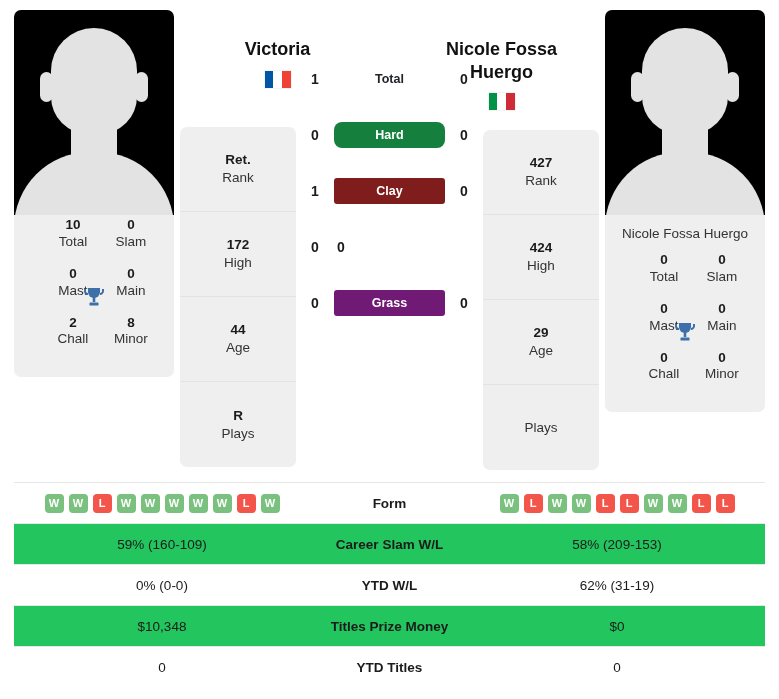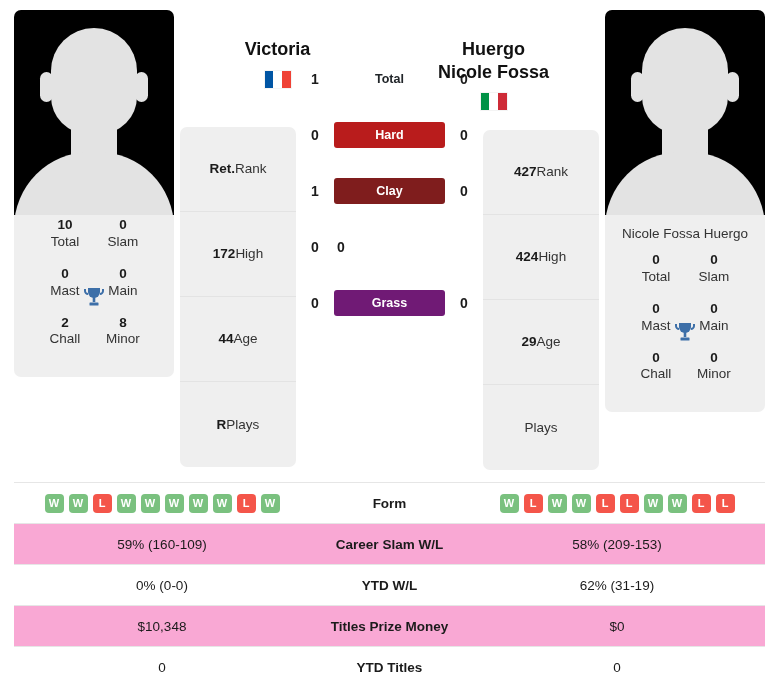--- a/index.html
+++ b/index.html
@@ -70,21 +70,21 @@
     font-size: 13.5px;
     color: #333;
     padding: 11px 2px 9px 2px;
   }
   .titles-grid {
     padding: 2px 6px 14px 6px;
     position: relative;
   }
   .titles-row {
     display: flex;
-    justify-content: center;
+    justify-content: flex-end;
     padding: 0 8px;
     margin-bottom: 15px;
   }
   .titles-row:last-child { margin-bottom: 0; }
   .tcell { width: 58px; text-align: center; }
   .tcell .tval { font-size: 13.5px; font-weight: bold; color: #1b1b1b; line-height: 1.25; }
   .tcell .tlab { font-size: 13.5px; color: #333; line-height: 1.25; }
   .trophy-holder {
     position: absolute;
     left: 50%; top: 70px;
@@ -96,21 +96,21 @@
     width: 116px; flex: 0 0 116px;
     background: #efefef;
     border-radius: 7px;
     margin-top: 117px;
     overflow: hidden;
   }
   .rank-card.right { margin-top: 120px; }
   .rank-cell {
     height: 85px;
     display: flex;
-    flex-direction: row;
+    flex-direction: column;
     align-items: center;
     justify-content: center;
     border-bottom: 1px solid #e3e3e3;
   }
   .rank-cell:last-child { border-bottom: none; }
   .rank-val { font-size: 13.5px; font-weight: bold; color: #1b1b1b; line-height: 1.3; }
   .rank-lab { font-size: 13.5px; color: #333; line-height: 1.3; }
 
   
   .h2h { width: 175px; flex: 0 0 175px; padding-top: 55px; }
@@ -163,36 +163,36 @@
   
   .center-col {
     flex: 0 0 175px;
     display: flex;
     flex-direction: column;
     align-items: center;
   }
   .names-row {
     position: absolute;
     top: 28px;
-    left: 0; right: 8px;
+    left: 0; right: 0;
     display: flex;
     justify-content: space-between;
     pointer-events: none;
   }
   .top-outer { position: relative; }
 
   
   .stats-table {
     width: 751px;
     margin-top: 12px;
     border-collapse: collapse;
     table-layout: fixed;
   }
   .stats-table tr { border-top: 1px solid #e6e6e6; }
-  .stats-table tr.alt { background: #f9a8d4; }
+  .stats-table tr.alt { background: #22c55e; }
   .stats-table td {
     height: 41px;
     vertical-align: middle;
     font-size: 13.5px;
     color: #1b1b1b;
     text-align: center;
   }
   .col-side { width: 296px; }
   .col-mid  { width: 159px; font-weight: bold; }
   .form-cell { padding: 0 6px; }
@@ -297,21 +297,21 @@
       <div class="center-col">
         <div class="h2h">
           <div class="h2h-row">
             <div class="h2h-num">1</div>
             <div class="h2h-mid">Total</div>
             <div class="h2h-num">0</div>
           </div>
           <div class="h2h-row">
             <div class="h2h-num">0</div>
             <div class="h2h-mid">
-                <span class="h2h-badge" id="badge-hard" style="background: #b91c1c;">Hard</span>
+                <span class="h2h-badge" id="badge-hard" style="background: #15803d; border-radius: 8px;">Hard</span>
               </div>
             <div class="h2h-num">0</div>
           </div>
           <div class="h2h-row">
             <div class="h2h-num">1</div>
             <div class="h2h-mid">
                 <span class="h2h-badge" id="badge-clay" style="background: #7f1d1d;">Clay</span>
               </div>
             <div class="h2h-num">0</div>
           </div>
@@ -407,22 +407,22 @@
     <div class="names-row">
       <div class="name-block" style="margin-left:176px;">
         <div class="pname">Victoria</div>
         <div class="flag">
           <span style="background:#0055A4"></span>
             <span style="background:#FFFFFF"></span>
             <span style="background:#EF4135"></span>
         </div>
       </div>
       <div class="name-block" style="margin-right:176px;">
+        <div class="pname">Nicole Fossa</div>
         <div class="pname">Huergo</div>
-        <div class="pname">Nicole Fossa</div>
         <div class="flag">
           <span style="background:#009246"></span>
             <span style="background:#FFFFFF"></span>
             <span style="background:#CE2B37"></span>
         </div>
       </div>
     </div>
   </div>
 
   <table class="stats-table">

